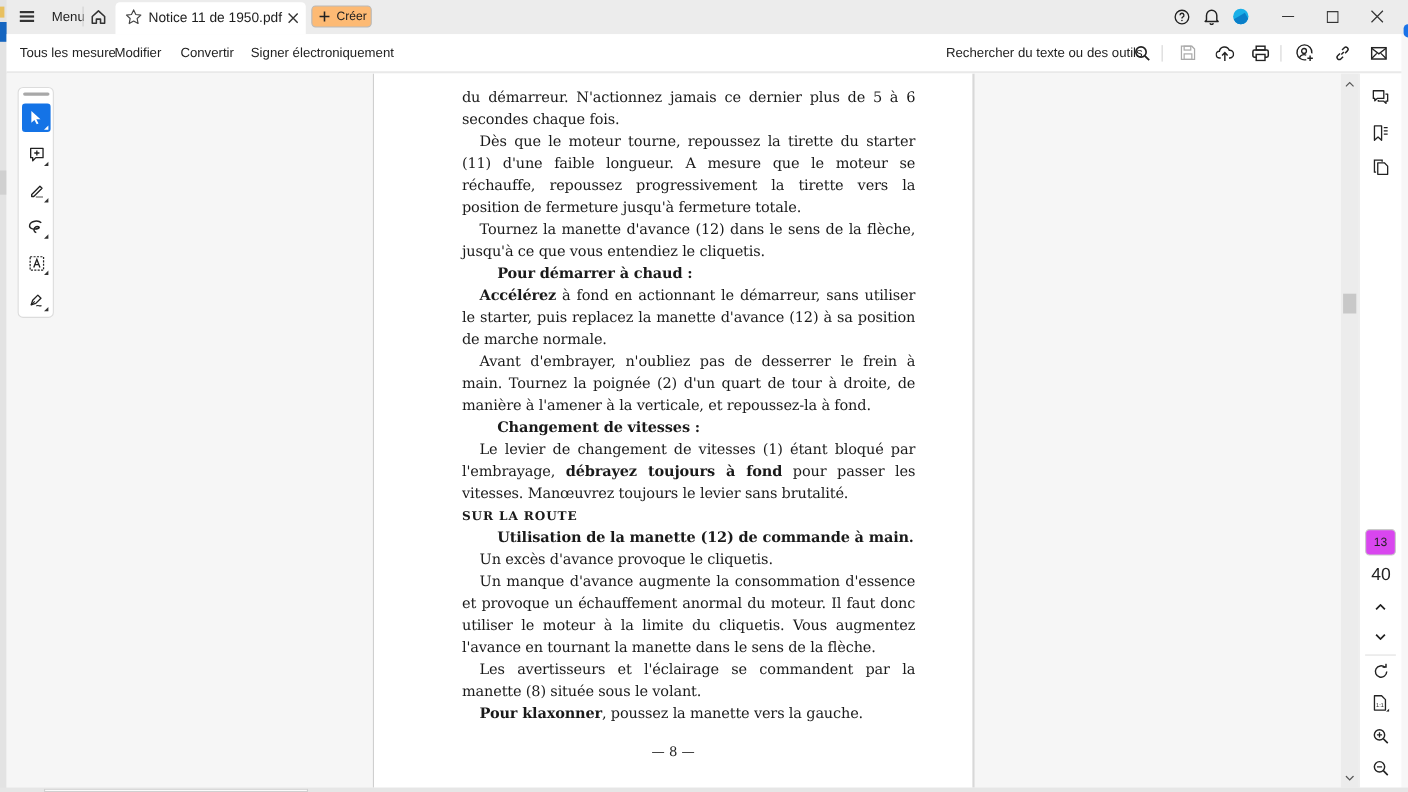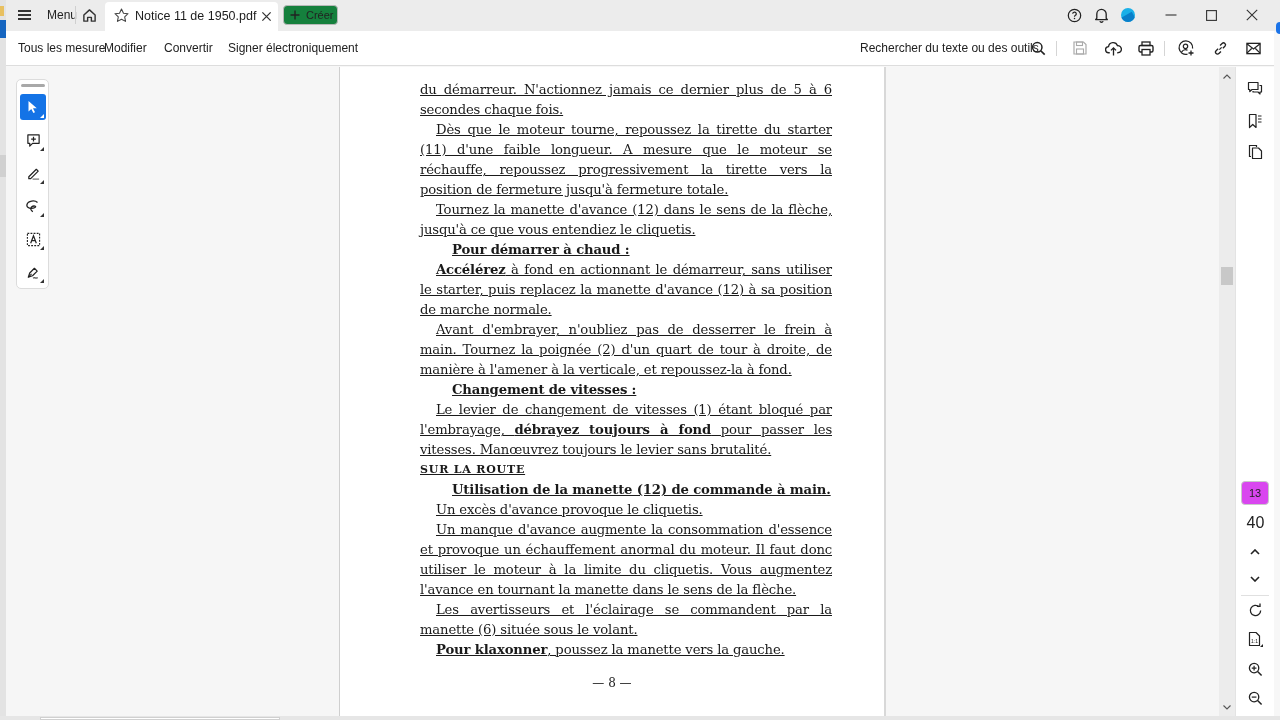--- a/index.html
+++ b/index.html
@@ -18,39 +18,39 @@
     .menu-btn .bars { width: 13px; height: 10px; position: relative; }
     .menu-btn .bars i { position: absolute; left: 0; width: 13px; height: 1.6px; background: #333; }
     .sep-v { position: absolute; left: 75px; top: 6px; width: 1px; height: 18px; background: #cfcfcf; }
     .home-btn { position: absolute; left: 78px; top: 4px; width: 22px; height: 22px; display: flex; align-items: center; justify-content: center; cursor: pointer; }
 
     .tab { position: absolute; left: 105px; top: 2px; width: 173px; height: 29px; background: #ffffff; border-radius: 4px 4px 0 0; display: flex; align-items: center; }
     .tab .star { position: absolute; left: 8px; top: 5px; }
     .tab .title { position: absolute; left: 30px; top: 7px; font-size: 12.5px; color: #1d1d1d; white-space: nowrap; }
     .tab .close { position: absolute; left: 153px; top: 6px; width: 16px; height: 16px; display: flex; align-items: center; justify-content: center; cursor: pointer; }
 
-    .create-btn { position: absolute; left: 283px; top: 5px; width: 55px; height: 20px; border: 1px solid #b9b9b9; border-radius: 4px; background: #15803d; display: flex; align-items: center; gap: 6px; padding-left: 6px; font-size: 11px; color: #222; cursor: pointer; }
+    .create-btn { position: absolute; left: 283px; top: 5px; width: 55px; height: 20px; border: 1px solid #b9b9b9; border-radius: 4px; background: #fdba74; display: flex; align-items: center; gap: 6px; padding-left: 6px; font-size: 11px; color: #222; cursor: pointer; }
 
     .tb-icon { position: absolute; top: 5px; width: 20px; height: 20px; display: flex; align-items: center; justify-content: center; cursor: pointer; }
     .avatar { position: absolute; left: 1121px; top: 8px; width: 14px; height: 14px; border-radius: 50%; background: #1ab0e8; overflow: hidden; }
     .avatar::after { content: ""; position: absolute; left: 2px; top: 6px; width: 12px; height: 10px; background: #0a7fc9; transform: rotate(-30deg); }
     .win-ctrl { position: absolute; top: 4px; width: 24px; height: 22px; display: flex; align-items: center; justify-content: center; cursor: pointer; }
 
     
     .toolbar { position: absolute; left: 6px; top: 31px; width: 1268px; height: 35px; background: #ffffff; border-bottom: 1px solid #dddddd; }
     .tool-link { position: absolute; top: 10px; font-size: 12px; color: #222; cursor: pointer; white-space: nowrap; }
     .search-label { position: absolute; left: 854px; top: 10px; font-size: 12px; color: #222; white-space: nowrap; cursor: pointer; }
     .tbar-icon { position: absolute; top: 7px; width: 20px; height: 20px; display: flex; align-items: center; justify-content: center; cursor: pointer; }
     .tbar-sep { position: absolute; top: 10px; width: 1px; height: 15px; background: #d5d5d5; }
 
     
     .doc-area { position: absolute; left: 6px; top: 67px; width: 1229px; height: 649px; background: #f6f6f6; }
     .page { position: absolute; left: 333px; top: 0; width: 547px; height: 649px; background: #ffffff; border-left: 1px solid #cfcfcf; border-right: 2px solid #d8d8d8; }
     .page-text { position: absolute; left: 80px; top: 13px; width: 412px; font-family: "DejaVu Serif", serif; font-size: 13.2px; line-height: 20px; color: #1a1a1a; letter-spacing: -0.15px; }
-    .page-text p { text-align: justify; text-align-last: left; text-decoration: underline; }
+    .page-text p { text-align: justify; text-align-last: left; }
     .page-text .ind { text-indent: 16px; }
     .page-text .head { font-weight: bold; margin-left: 32px; }
     .page-text b { font-weight: bold; }
     .page-text .route { font-weight: bold; letter-spacing: 0.8px; font-size: 11px; }
     .page-num { position: absolute; left: 0; width: 100%; top: 609px; text-align: center; font-family: "DejaVu Serif", serif; font-size: 12px; color: #222; }
 
     
     .tool-panel { position: absolute; left: 16px; top: 79px; width: 33px; height: 210px; background: #ffffff; border: 1px solid #dcdcdc; border-radius: 5px; }
     .tool-panel .grip { position: absolute; left: 4px; top: 4px; width: 24px; height: 3px; background: #a8a8a8; border-radius: 2px; }
     .tool { position: absolute; left: 3px; width: 26px; height: 26px; border-radius: 3px; display: flex; align-items: center; justify-content: center; cursor: pointer; }
@@ -217,21 +217,21 @@
       <p class="ind">Tournez la manette d'avance (12) dans le sens de la flèche, jusqu'à ce que vous entendiez le cliquetis.</p>
       <p class="head">Pour démarrer à chaud :</p>
       <p class="ind"><b>Accélérez</b><span> à fond en actionnant le démarreur, sans utiliser le starter, puis replacez la manette d'avance (12) à sa position de marche normale.</span></p>
       <p class="ind">Avant d'embrayer, n'oubliez pas de desserrer le frein à main. Tournez la poignée (2) d'un quart de tour à droite, de manière à l'amener à la verticale, et repoussez-la à fond.</p>
       <p class="head">Changement de vitesses :</p>
       <p class="ind"><span>Le levier de changement de vitesses (1) étant bloqué par l'embrayage, </span><b>débrayez toujours à fond</b><span> pour passer les vitesses. Manœuvrez toujours le levier sans brutalité.</span></p>
       <p class="route">SUR LA ROUTE</p>
       <p class="head">Utilisation de la manette (12) de commande à main.</p>
       <p class="ind">Un excès d'avance provoque le cliquetis.</p>
       <p class="ind">Un manque d'avance augmente la consommation d'essence et provoque un échauffement anormal du moteur. Il faut donc utiliser le moteur à la limite du cliquetis. Vous augmentez l'avance en tournant la manette dans le sens de la flèche.</p>
-      <p class="ind">Les avertisseurs et l'éclairage se commandent par la manette (6) située sous le volant.</p>
+      <p class="ind">Les avertisseurs et l'éclairage se commandent par la manette (8) située sous le volant.</p>
       <p class="ind"><b>Pour klaxonner</b><span>, poussez la manette vers la gauche.</span></p>
     </div>
     <div class="page-num">— 8 —</div>
   </div>
 </div>
 
 <div class="tool-panel">
   <div class="grip"></div>
   <div class="tool active" style="top:14px">
     <svg width="12" height="14" viewBox="0 0 12 14">

